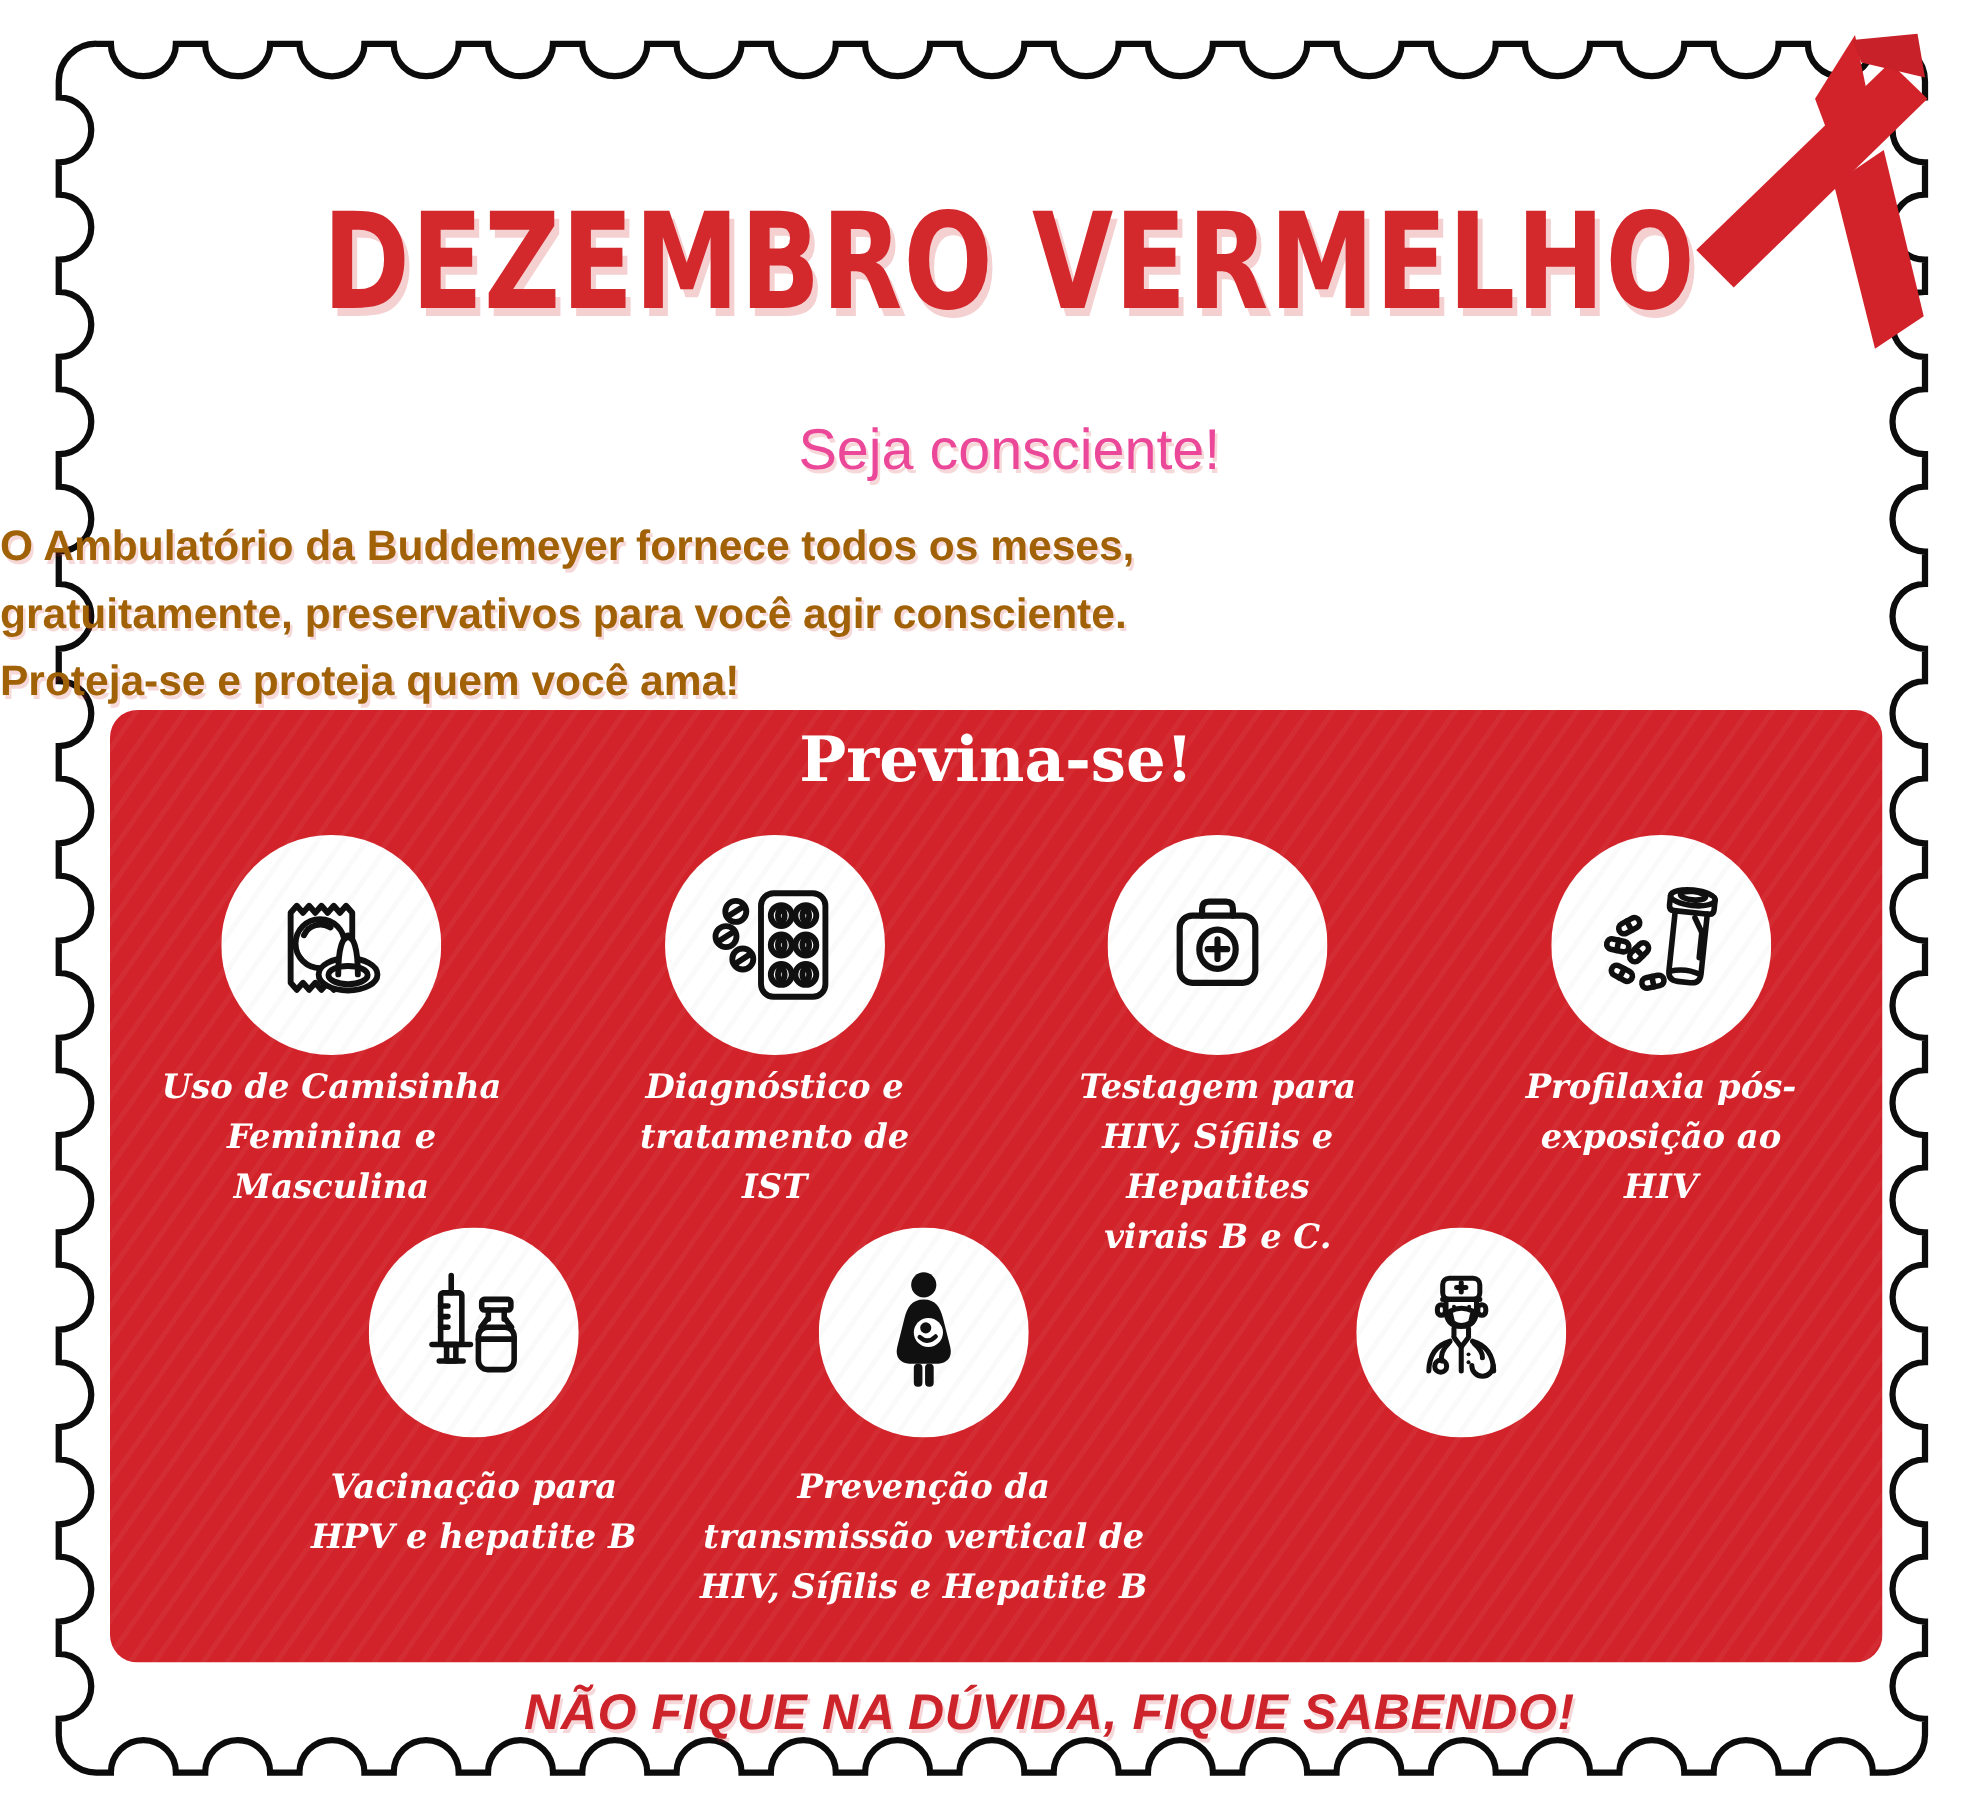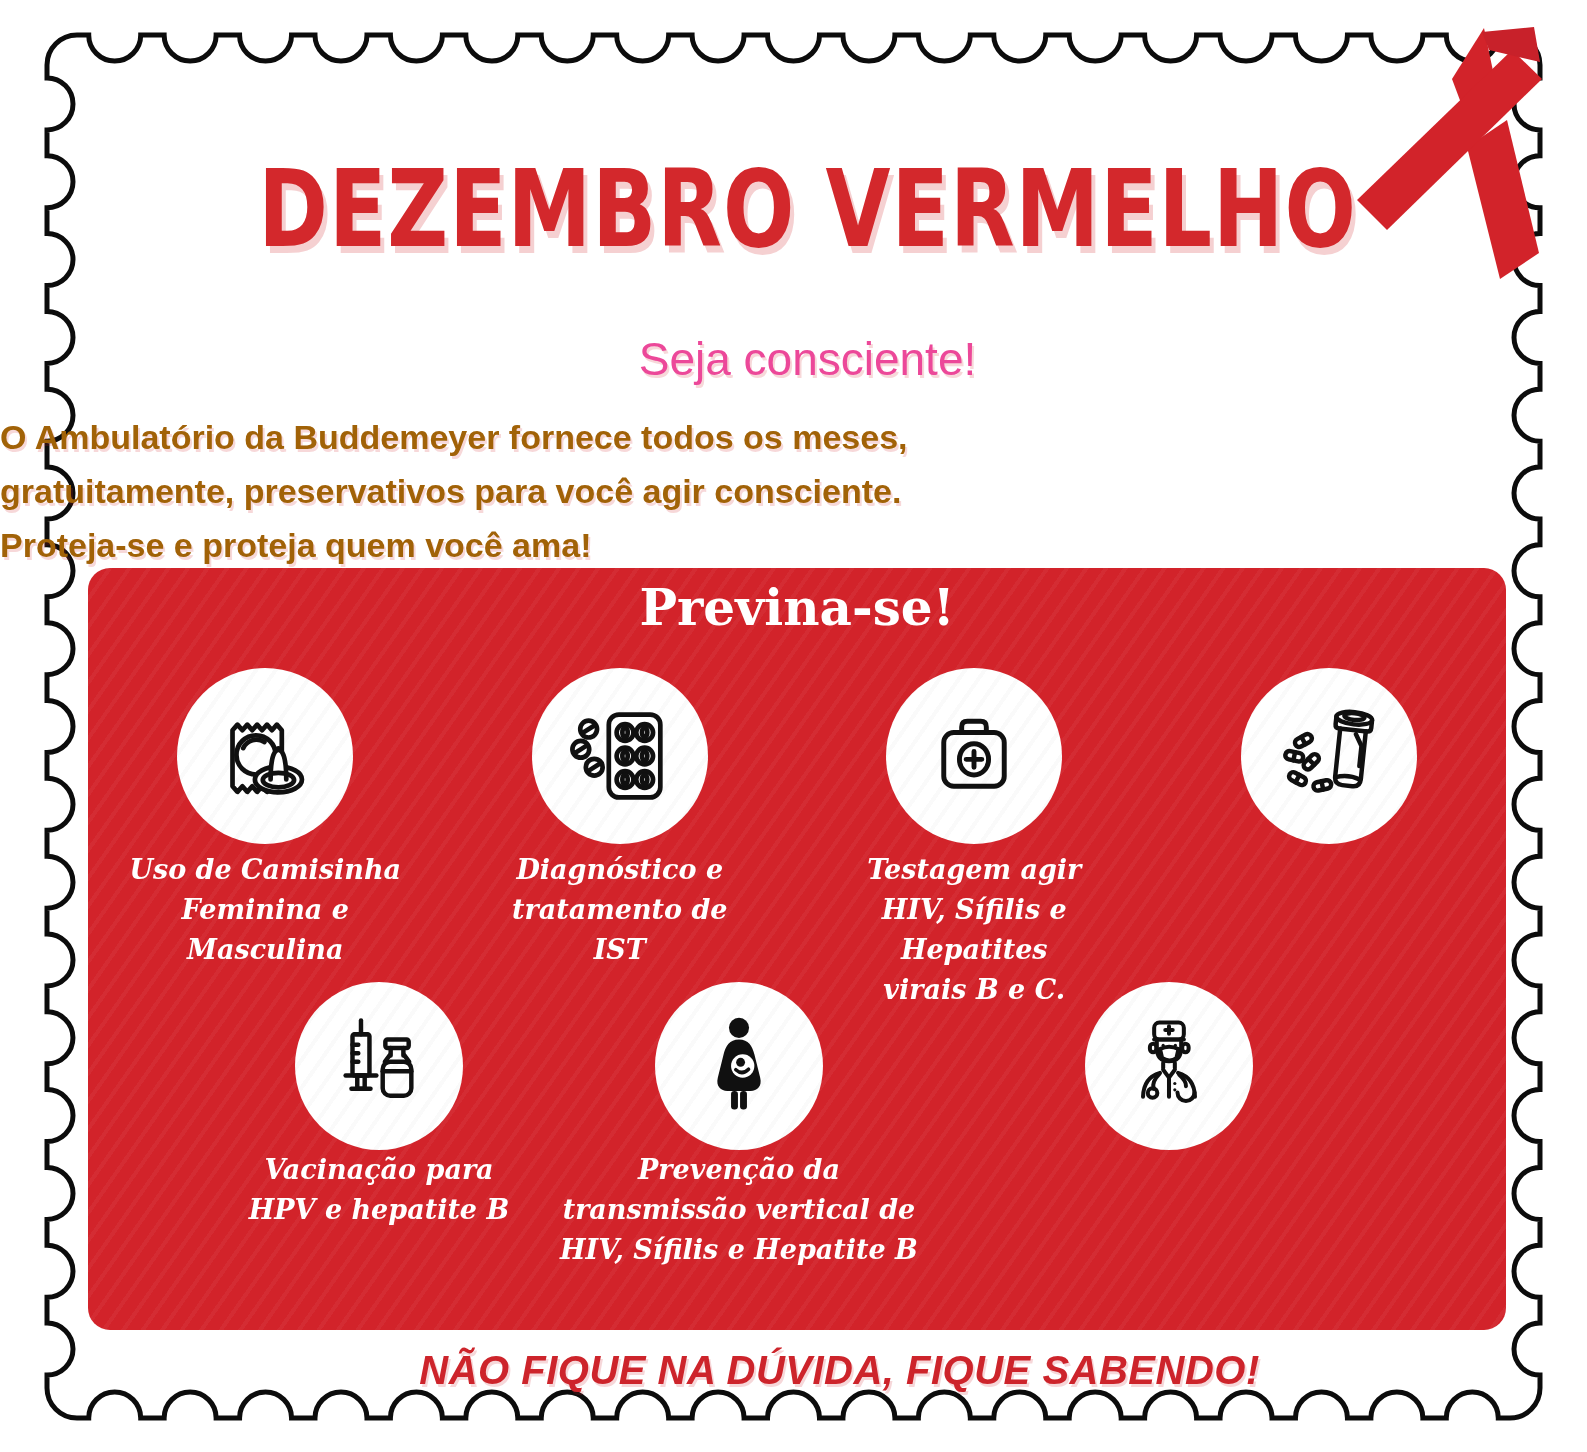--- a/index.html
+++ b/index.html
@@ -48,21 +48,21 @@
     display:flex; align-items:center; justify-content:center;
     background-image:repeating-linear-gradient(125deg, rgba(0,0,0,0.02) 0 4px, rgba(255,255,255,0) 4px 16px);
   }
   .row1 .circle{width:176px; height:176px;}
   .row2 .circle{width:168px; height:168px;}
   .item-label{
     font-family:"DejaVu Serif", serif; font-weight:600; font-size:27px;
     line-height:40px; color:#ffffff; text-align:center; white-space:pre;
   }
   .row1 .item-label{margin-top:6px;}
-  .row2 .item-label{}
+  .row2 .item-label{margin-top:20px;}
   .tagline{
     position:absolute; top:1348px; left:0; width:100%; text-align:center;
     font-size:40px; font-weight:bold; font-style:italic; color:#cd242b;
     letter-spacing:0.5px; text-shadow:2px 3px 0 rgba(205,36,43,0.18);margin-left:32px;
   }
   .icon-svg{stroke:#101010; fill:none; stroke-linecap:round; stroke-linejoin:round;}
 </style>
 </head>
 <body>
 
@@ -138,21 +138,21 @@
 
       <div class="col">
         <div class="circle">
           <svg class="icon-svg" width="112" height="112" viewBox="0 0 100 100" stroke-width="4.4">
             <path d="M39 29 v-5 q0 -5 5 -5 h12 q5 0 5 5 v5"></path>
             <rect x="23" y="29" width="54" height="48" rx="9"></rect>
             <ellipse cx="50" cy="53" rx="13" ry="14"></ellipse>
             <path d="M50 46 v14 M43 53 h14"></path>
           </svg>
         </div>
-        <div class="item-label">Testagem agir
+        <div class="item-label">Testagem para
 HIV, Sífilis e
 Hepatites
 virais B e C.</div>
       </div>
 
       <div class="col">
         <div class="circle">
           <svg class="icon-svg" width="112" height="112" viewBox="0 0 100 100" stroke-width="4">
             <g transform="rotate(6 68 50)">
               <ellipse cx="69" cy="16" rx="16" ry="5.5"></ellipse>
@@ -177,20 +177,23 @@
             <g transform="rotate(28 22 70)">
                 <rect x="14" y="66.5" width="16" height="7.5" rx="3.7" fill="#ffffff"></rect>
                 <path d="M22 66.5 v7.5"></path>
               </g>
             <g transform="rotate(-12 44 76)">
                 <rect x="36" y="72.5" width="16" height="7.5" rx="3.7" fill="#ffffff"></rect>
                 <path d="M44 72.5 v7.5"></path>
               </g>
           </svg>
         </div>
+        <div class="item-label">Profilaxia pós-
+exposição ao
+HIV</div>
       </div>
     </div>
 
     <div class="row row2">
 
       <div class="col col-a">
         <div class="circle">
           <svg class="icon-svg" width="106" height="106" viewBox="0 0 100 100" stroke-width="4.2">
             <path d="M33 7 v13"></path>
             <path d="M27.5 20 h11"></path>

